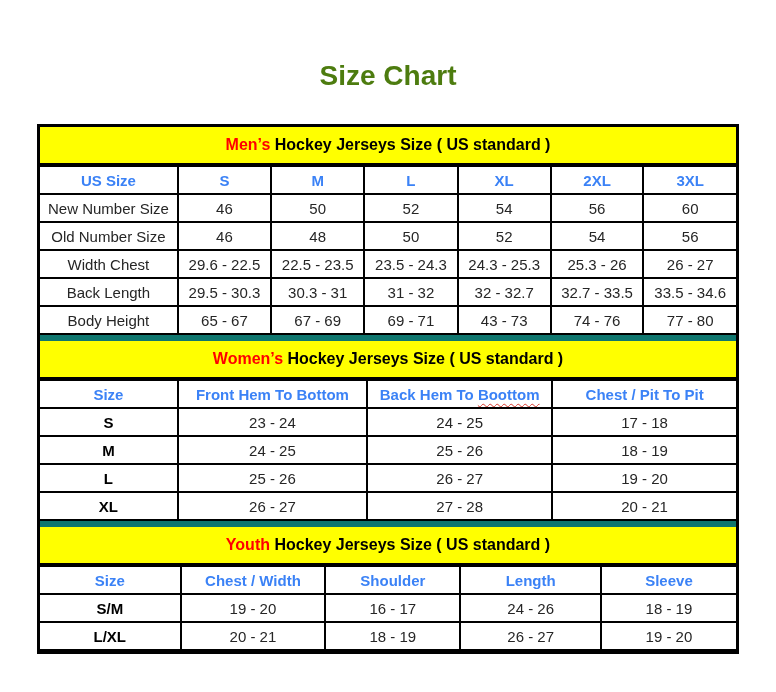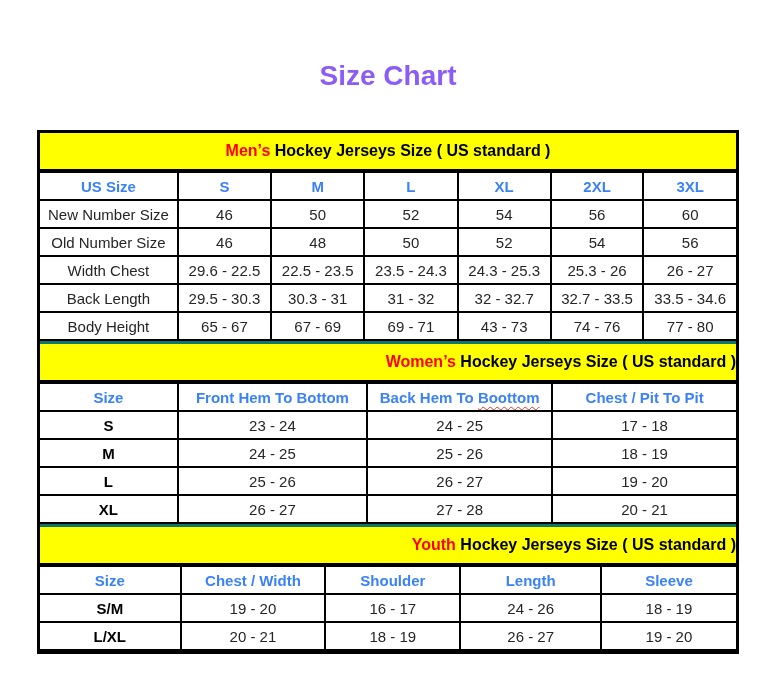--- a/index.html
+++ b/index.html
@@ -11,42 +11,42 @@
     box-sizing: border-box;
     overflow: hidden;
   }
   .title {
     margin: 0;
     padding-top: 60px;
     height: 44px;
     text-align: center;
     font-size: 28px;
     font-weight: bold;
-    color: #8b5cf6;
+    color: #4d7c0f;
     letter-spacing: 0px;
   }
   .chart-wrap {
     position: absolute;
-    left: 37px; top: 130px;
+    left: 37px; top: 124px;
     width: 702px;
     border: 3px solid #000000;
     box-sizing: border-box;
     background: #ffffff;
   }
   .band {
     background: #ffff00;
     height: 36px;
     line-height: 36px;
     text-align: center;
     font-size: 16px;
     font-weight: bold;
     color: #000000;
     border-bottom: 2px solid #000000;
   }
-  .band.mid { border-top: 3px solid #0f766e; text-align: right; }
+  .band.mid { border-top: 6px solid #0f766e; }
   .band .hl { color: #ff0000; }
   table.t {
     width: 100%;
     border-collapse: collapse;
     table-layout: fixed;
   }
   table.t th, table.t td {
     border: 2px solid #000000;
     height: 26px;
     text-align: center;

